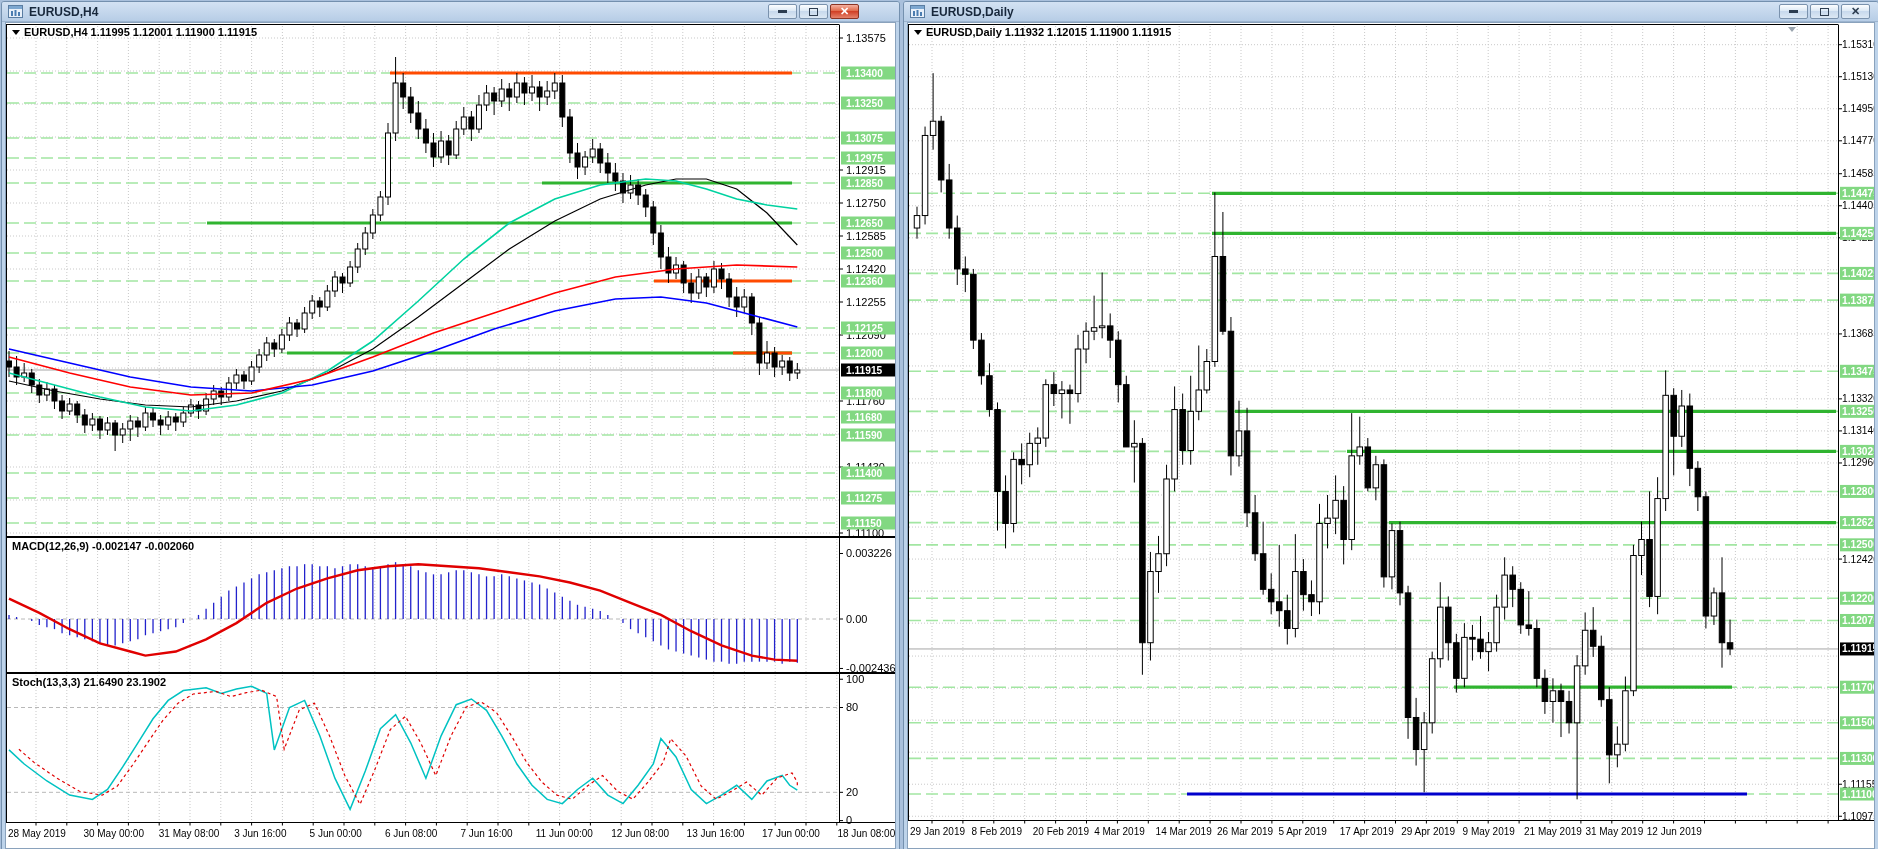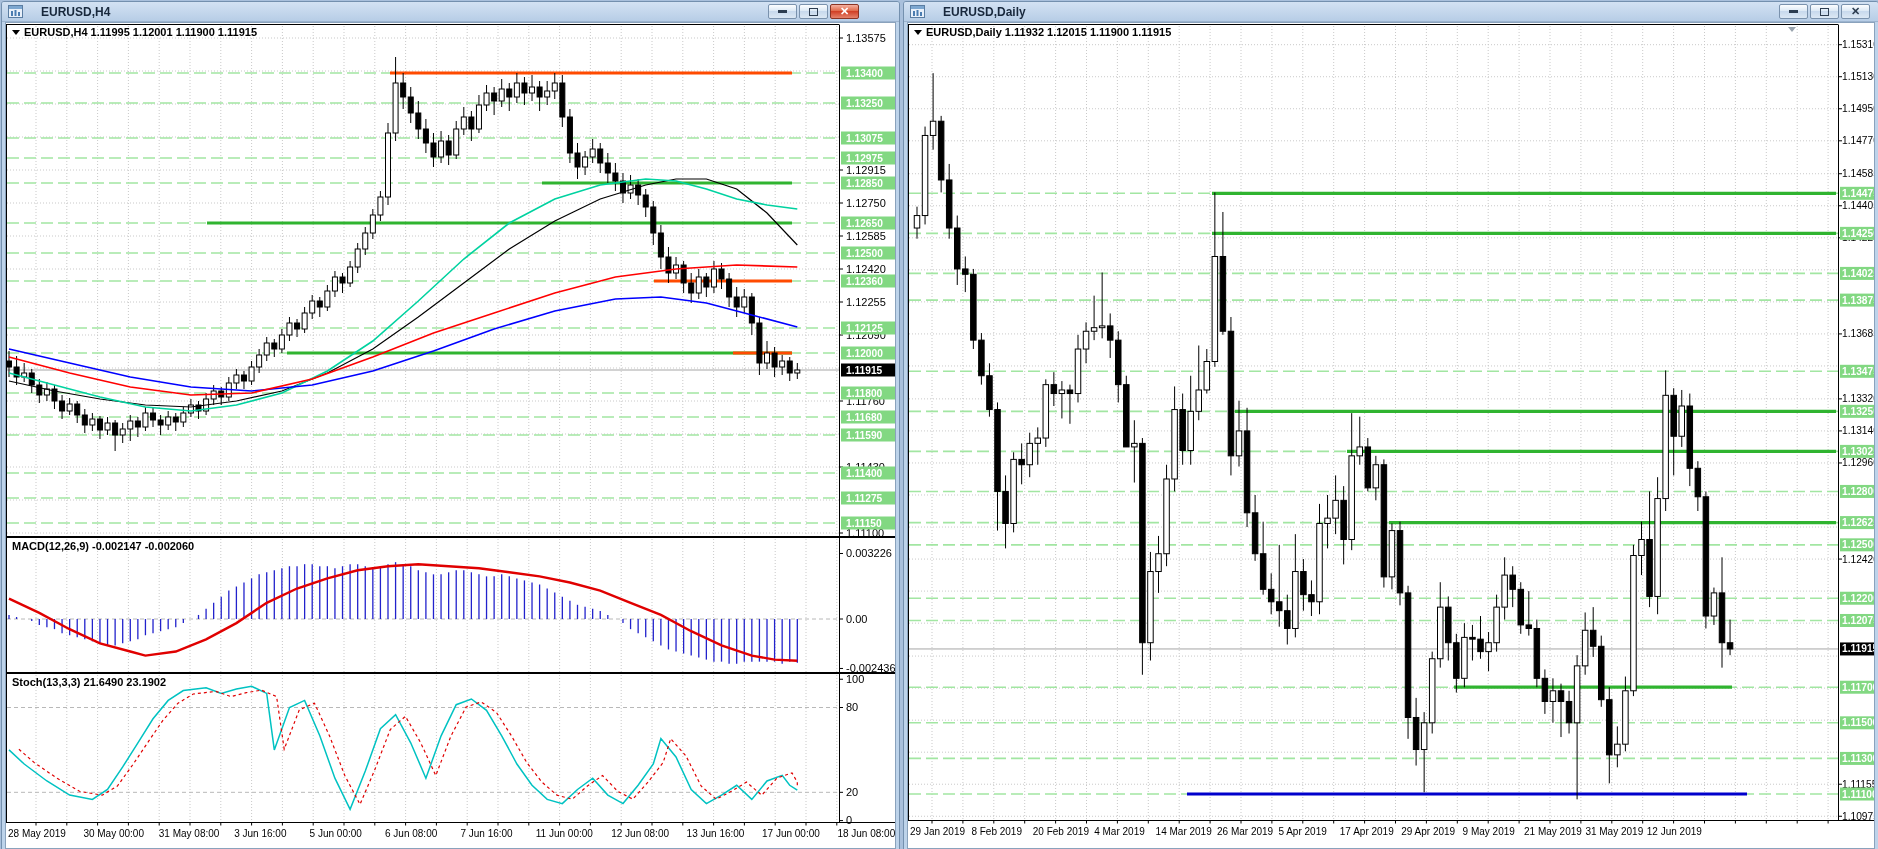--- a/index.html
+++ b/index.html
@@ -3,21 +3,21 @@
 <meta charset="utf-8">
 <style>
   html,body{margin:0;padding:0;}
   body{width:1878px;height:849px;overflow:hidden;background:#a9c0dc;position:relative;
        font-family:"Liberation Sans",sans-serif;}
   .window{position:absolute;background:#bdd3ea;border:1px solid #7490ae;border-radius:3px 3px 0 0;}
   .titlebar{position:relative;height:19px;display:flex;align-items:center;padding-left:6px;
             background:linear-gradient(#d3e2f3,#b7cde6);border-bottom:1px solid #9cb4cf;
             border-radius:2px 2px 0 0;}
   .w-icon{width:15px;height:13px;display:inline-block;}
-  .w-title{margin-left:18px;font-size:12px;font-weight:600;color:#18283c;white-space:nowrap;}
+  .w-title{margin-left:6px;font-size:12px;font-weight:600;color:#18283c;white-space:nowrap;}
   .w-btns{position:absolute;top:2px;display:flex;gap:2px;}
   .wbtn{width:29px;height:15px;border:1px solid #7a92ad;border-radius:2px;padding:0;margin:0;
         background:linear-gradient(#fdfeff,#dde9f5 45%,#c6d8ec 45%,#dce8f4);
         display:flex;align-items:center;justify-content:center;cursor:pointer;}
   .wbtn.red{background:linear-gradient(#f5b0a0,#e06a4a 45%,#cf3a1f 45%,#e5836b);border-color:#8a3424;}
   .g-min{width:9px;height:3px;background:#2d3d50;display:block;}
   .g-max{width:9px;height:8px;border:1px solid #2d3d50;box-sizing:border-box;display:block;background:transparent;}
   .g-x{font-size:11px;font-weight:bold;color:#2d3d50;line-height:1;}
   .red .g-x{color:#fff;}
   .client{position:absolute;left:3px;right:3px;top:20px;bottom:0;background:#fff;

